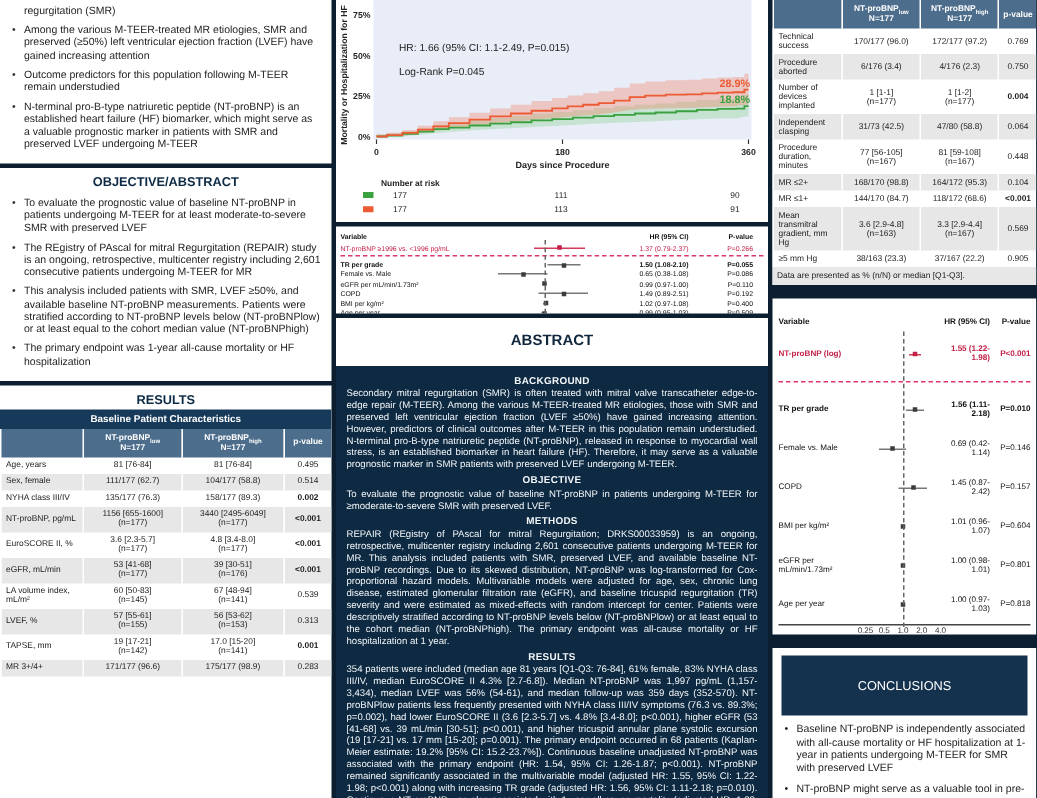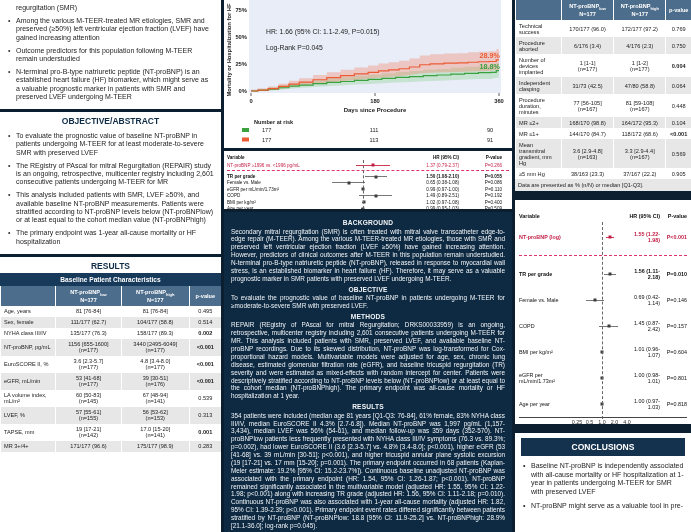--- a/index.html
+++ b/index.html
@@ -63,21 +63,21 @@
   .hl .fline{background:#d23b55;} .hl .fmark{background:#c21f46;} .hl .fhr,.hl .fp,.hl .flabel{color:#c21f46;}
   .fbold .fhr,.fbold .fp,.fbold .flabel{font-weight:bold;}
   .fsep{border-top:1.5px dashed #e0356b;margin:2px 0;}
   .forest2 .fsep{margin:5px 0;}
   .fvline{position:absolute;border-left:1px dashed #666;width:0;}
   .faxis{border-top:1px solid #444;} .forest2 .faxis{height:8px;}
   .ftick{position:absolute;top:1px;transform:translateX(-50%);color:#333;}
 
   
   .conclusions{flex:1;min-height:0;overflow:hidden;}
-  .conc-head{background:#14324e;color:#fff;font-weight:bold;text-align:center;font-size:8.5px;padding:4px 0;margin:5px 6px 4px 6px;}
+  .conc-head{background:#14324e;color:#fff;font-weight:normal;text-align:center;font-size:8.5px;padding:15px 0;margin:5px 6px 4px 6px;}
   .conc-bullets{list-style:none;margin:2px 0 0 0;padding:2px 7px;font-size:7px;line-height:1.22;color:#1d1d1d;}
   .conc-bullets li{position:relative;padding-left:9px;margin-bottom:6px;}
   .conc-bullets li::before{content:"•";position:absolute;left:1px;top:0;}
 </style>
 </head>
 <body>
 
 <div class="poster">
 
   <div class="col col-left">
@@ -298,20 +298,21 @@
           <span class="fplot">
             <span class="fline" style="left: 48.15%; width: 2.91612%;"></span>
             <span class="fmark" style="left: 49.6375%;"></span>
           </span>
           <span class="fhr">0.99 (0.95-1.03)</span>
           <span class="fp">P=0.509</span>
         </div>
         <div class="fvline" style="left: 139px; top: 9px; height: 53.7344px;"></div>
       </section>
     <section class="abs-wrap">
+      <h2 class="abs-title">ABSTRACT</h2>
       <div class="abs-box" id="abs-box">
           <h4>BACKGROUND</h4>
           <p>Secondary mitral regurgitation (SMR) is often treated with mitral valve transcatheter edge-to-edge repair (M-TEER). Among the various M-TEER-treated MR etiologies, those with SMR and preserved left ventricular ejection fraction (LVEF ≥50%) have gained increasing attention. However, predictors of clinical outcomes after M-TEER in this population remain understudied. N-terminal pro-B-type natriuretic peptide (NT-proBNP), released in response to myocardial wall stress, is an established biomarker in heart failure (HF). Therefore, it may serve as a valuable prognostic marker in SMR patients with preserved LVEF undergoing M-TEER.</p>
           <h4>OBJECTIVE</h4>
           <p>To evaluate the prognostic value of baseline NT-proBNP in patients undergoing M-TEER for ≥moderate-to-severe SMR with preserved LVEF.</p>
           <h4>METHODS</h4>
           <p>REPAIR (REgistry of PAscal for mitral Regurgitation; DRKS00033959) is an ongoing, retrospective, multicenter registry including 2,601 consecutive patients undergoing M-TEER for MR. This analysis included patients with SMR, preserved LVEF, and available baseline NT-proBNP recordings. Due to its skewed distribution, NT-proBNP was log-transformed for Cox-proportional hazard models. Multivariable models were adjusted for age, sex, chronic lung disease, estimated glomerular filtration rate (eGFR), and baseline tricuspid regurgitation (TR) severity and were estimated as mixed-effects with random intercept for center. Patients were descriptively stratified according to NT-proBNP levels below (NT-proBNPlow) or at least equal to the cohort median (NT-proBNPhigh). The primary endpoint was all-cause mortality or HF hospitalization at 1 year.</p>
           <h4>RESULTS</h4>
           <p>354 patients were included (median age 81 years [Q1-Q3: 76-84], 61% female, 83% NYHA class III/IV, median EuroSCORE II 4.3% [2.7-6.8]). Median NT-proBNP was 1,997 pg/mL (1,157-3,434), median LVEF was 56% (54-61), and median follow-up was 359 days (352-570). NT-proBNPlow patients less frequently presented with NYHA class III/IV symptoms (76.3 vs. 89.3%; p=0.002), had lower EuroSCORE II (3.6 [2.3-5.7] vs. 4.8% [3.4-8.0]; p&lt;0.001), higher eGFR (53 [41-68] vs. 39 mL/min [30-51]; p&lt;0.001), and higher tricuspid annular plane systolic excursion (19 [17-21] vs. 17 mm [15-20]; p=0.001). The primary endpoint occurred in 68 patients (Kaplan-Meier estimate: 19.2% [95% CI: 15.2-23.7%]). Continuous baseline unadjusted NT-proBNP was associated with the primary endpoint (HR: 1.54, 95% CI: 1.26-1.87; p&lt;0.001). NT-proBNP remained significantly associated in the multivariable model (adjusted HR: 1.55, 95% CI: 1.22-1.98; p&lt;0.001) along with increasing TR grade (adjusted HR: 1.56, 95% CI: 1.11-2.18; p=0.010). Continuous NT-proBNP was also associated with 1-year all-cause mortality (adjusted HR: 1.82, 95% CI: 1.39-2.39; p&lt;0.001). Primary endpoint event rates differed significantly between patients stratified by NT-proBNP (NT-proBNPlow: 18.8 [95% CI: 11.9-25.2] vs. NT-proBNPhigh: 28.9% [21.1-36.0]; log-rank p=0.045).</p>
         </div>

